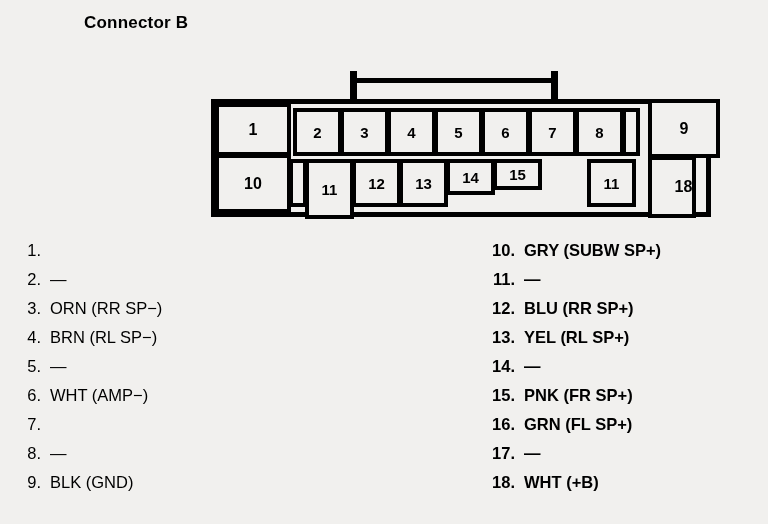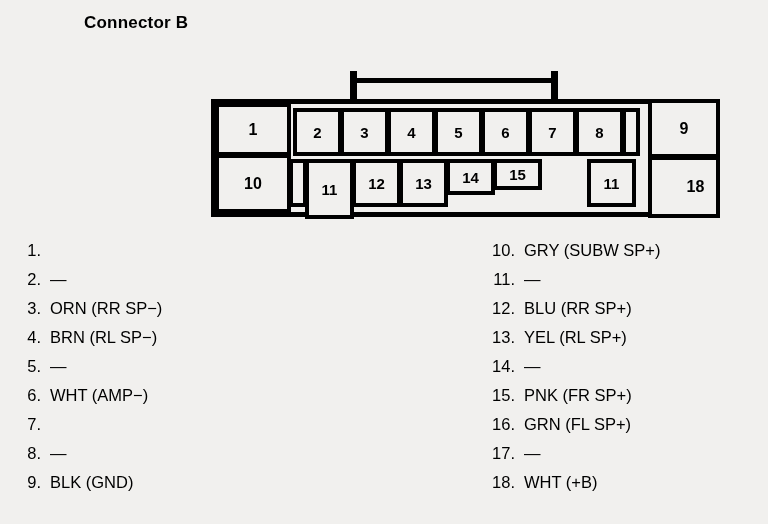--- a/index.html
+++ b/index.html
@@ -72,21 +72,21 @@
     border: 4px solid #000;
     background: #f1f0ee;
   }
 
   
   .legend {
     position: absolute;
     top: 241px;
   }
   #legend-left  { left: 24px;  }
-  #legend-right { left: 489px; }
+  #legend-right { left: 489px; font-weight: bold; }
 
   .legend-row {
     height: 29px;
     display: flex;
     align-items: flex-start;
     font-size: 16.5px;
     white-space: nowrap;
   }
   .legend-num {
     display: inline-block;
@@ -130,21 +130,21 @@
 
   <div class="spacer-cell" style="left:289px; top:159px; width:18px; height:48px;"></div>
 
   <div class="pin" style="left:305px; top:159px; width:49px; height:60px;">11</div>
   <div class="pin" style="left:352px; top:159px; width:49px; height:48px;">12</div>
   <div class="pin" style="left:399px; top:159px; width:49px; height:48px;text-align:right;">13</div>
   <div class="pin" style="left:446px; top:159px; width:49px; height:36px;">14</div>
   <div class="pin" style="left:493px; top:159px; width:49px; height:31px;">15</div>
   <div class="pin" style="left:587px; top:159px; width:49px; height:48px;">11</div>
 
-  <div class="pin big" style="left:648px; top:156px; width:72px; height:62px;padding-left:23px;">18</div>
+  <div class="pin big" style="left:648px; top:156px; width:48px; height:62px;padding-left:23px;">18</div>
 
 </div>
 
 <div class="legend" id="legend-left">
   <div class="legend-row">
     <span class="legend-num">1.</span>
   </div>
   <div class="legend-row">
     <span class="legend-num">2.</span>
     <span class="legend-desc">—</span>

